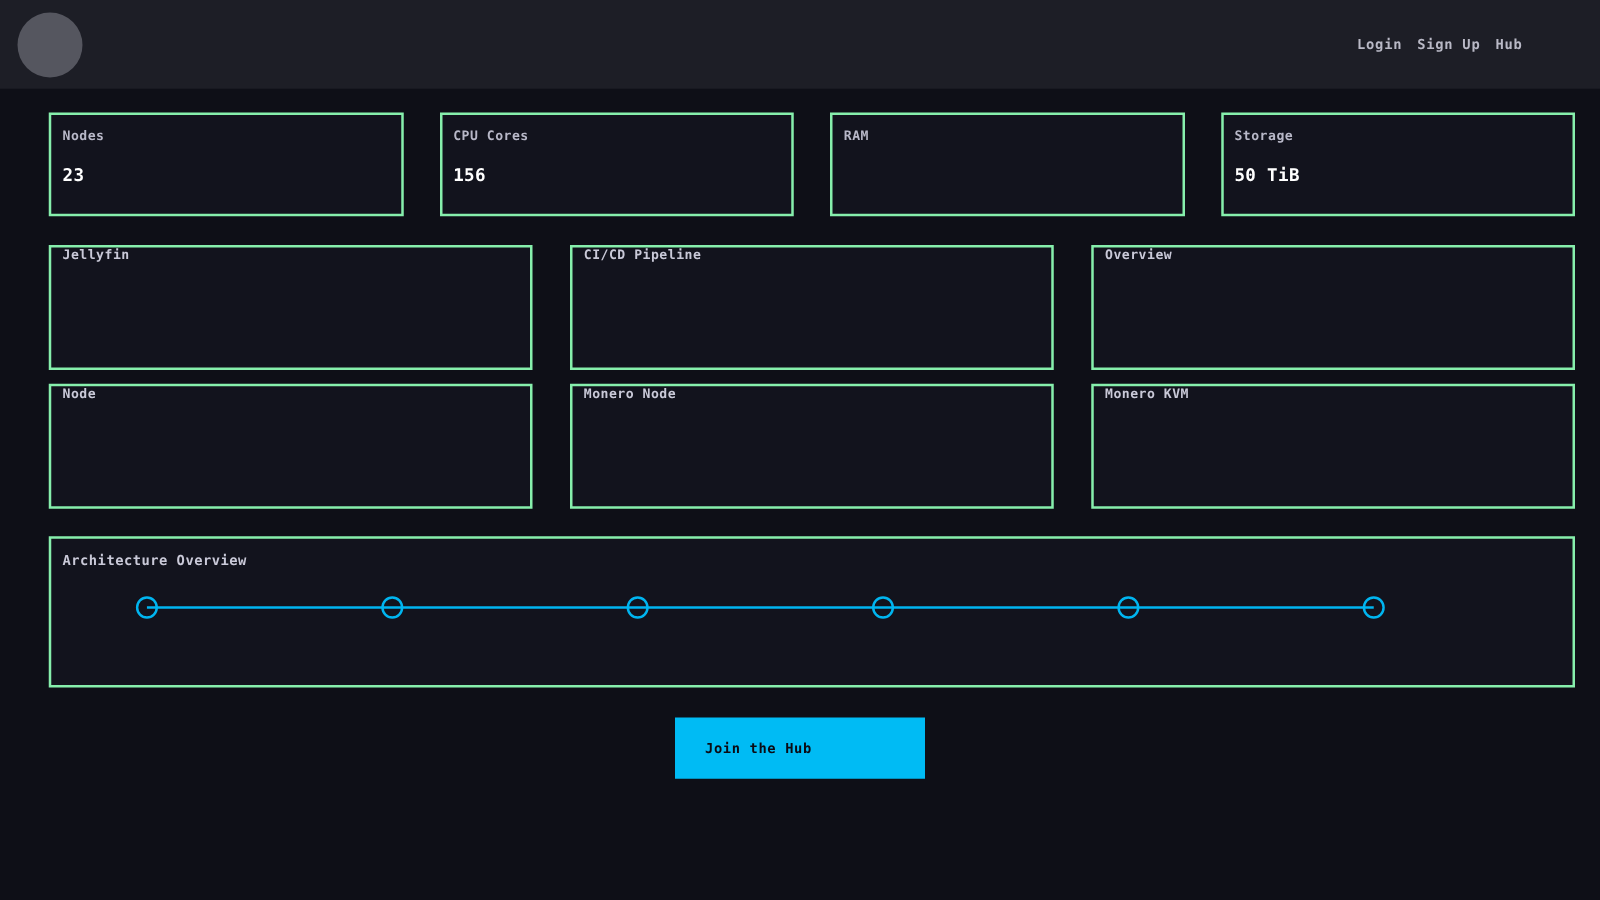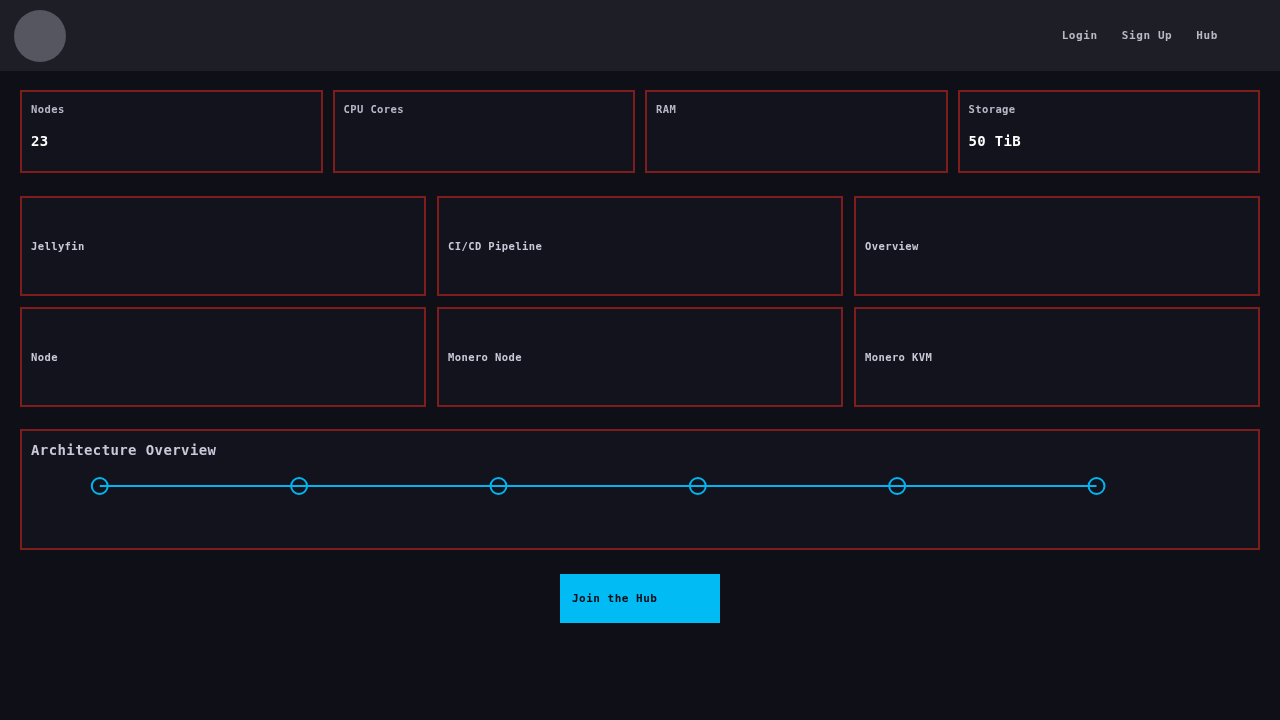--- a/index.html
+++ b/index.html
@@ -32,36 +32,37 @@
     height: 52px;
     border-radius: 50%;
     background: #55565f;
     flex: 0 0 auto;
   }
 
   .nav {
     margin-left: auto;
     display: flex;
     align-items: center;
-    gap: 24px;
+    gap: 12px;
   }
 
   .nav-link {
     font-size: 11px;
     letter-spacing: 0.6px;
     color: #b9b9c6;
     text-decoration: none;
     white-space: nowrap;
     font-weight: 700;
   }
 
   
   .panel {
-    border: 2px solid #7f1d1d;
+    border: 2px solid #86efac;
     background: #12131d;
+    margin-left: 19px;
   }
 
   
   .stats-row {
     display: flex;
     gap: 10px;
     padding: 19px 20px 0 20px;
   }
 
   .stat-card {
@@ -91,21 +92,21 @@
   .services-grid {
     display: grid;
     grid-template-columns: repeat(3, 1fr);
     gap: 11px;
     padding: 23px 20px 0 20px;
   }
 
   .service-card {
     height: 100px;
     display: flex;
-    align-items: center;
+    align-items: flex-start;
     padding: 0 10px 0 9px;
   }
 
   .service-name {
     font-size: 10.5px;
     font-weight: 700;
     letter-spacing: 0.4px;
     color: #c9c9d8;
     line-height: 1.2;
   }
@@ -115,21 +116,21 @@
     padding: 22px 20px 0 20px;
   }
 
   .arch-panel {
     height: 121px;
     padding: 11px 10px 0 9px;
     position: relative;
   }
 
   .arch-title {
-    font-size: 14px;
+    font-size: 11px;
     font-weight: 700;
     letter-spacing: 0.4px;
     color: #c9c9d8;
     line-height: 1.2;
   }
 
   .timeline {
     position: absolute;
     left: 0;
     top: 43px;
@@ -138,31 +139,31 @@
   }
 
   
   .cta-wrap {
     padding-top: 24px;
     display: flex;
     justify-content: center;
   }
 
   .cta-button {
-    width: 160px;
+    width: 200px;
     height: 49px;
     background: #00bbf4;
     border: none;
     color: #0b0c14;
     font-family: inherit;
     font-size: 11px;
     font-weight: 700;
     letter-spacing: 0.5px;
     text-align: left;
-    padding-left: 12px;
+    padding-left: 24px;
     display: flex;
     align-items: center;
     cursor: pointer;
   }
 </style>
 </head>
 <body>
 
 <header class="site-header">
   <div class="avatar"></div>
@@ -174,20 +175,21 @@
   </nav>
 </header>
 
 <section class="stats-row">
   <div class="panel stat-card">
     <div class="stat-label">Nodes</div>
     <div class="stat-value">23</div>
   </div>
   <div class="panel stat-card">
     <div class="stat-label">CPU Cores</div>
+    <div class="stat-value">156</div>
   </div>
   <div class="panel stat-card">
     <div class="stat-label">RAM</div>
   </div>
   <div class="panel stat-card">
     <div class="stat-label">Storage</div>
     <div class="stat-value">50 TiB</div>
   </div>
 </section>
 

